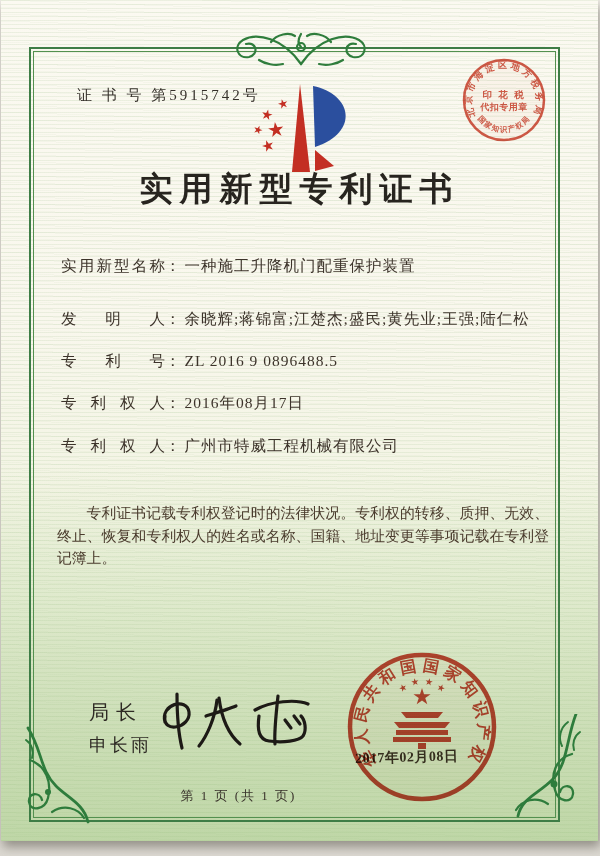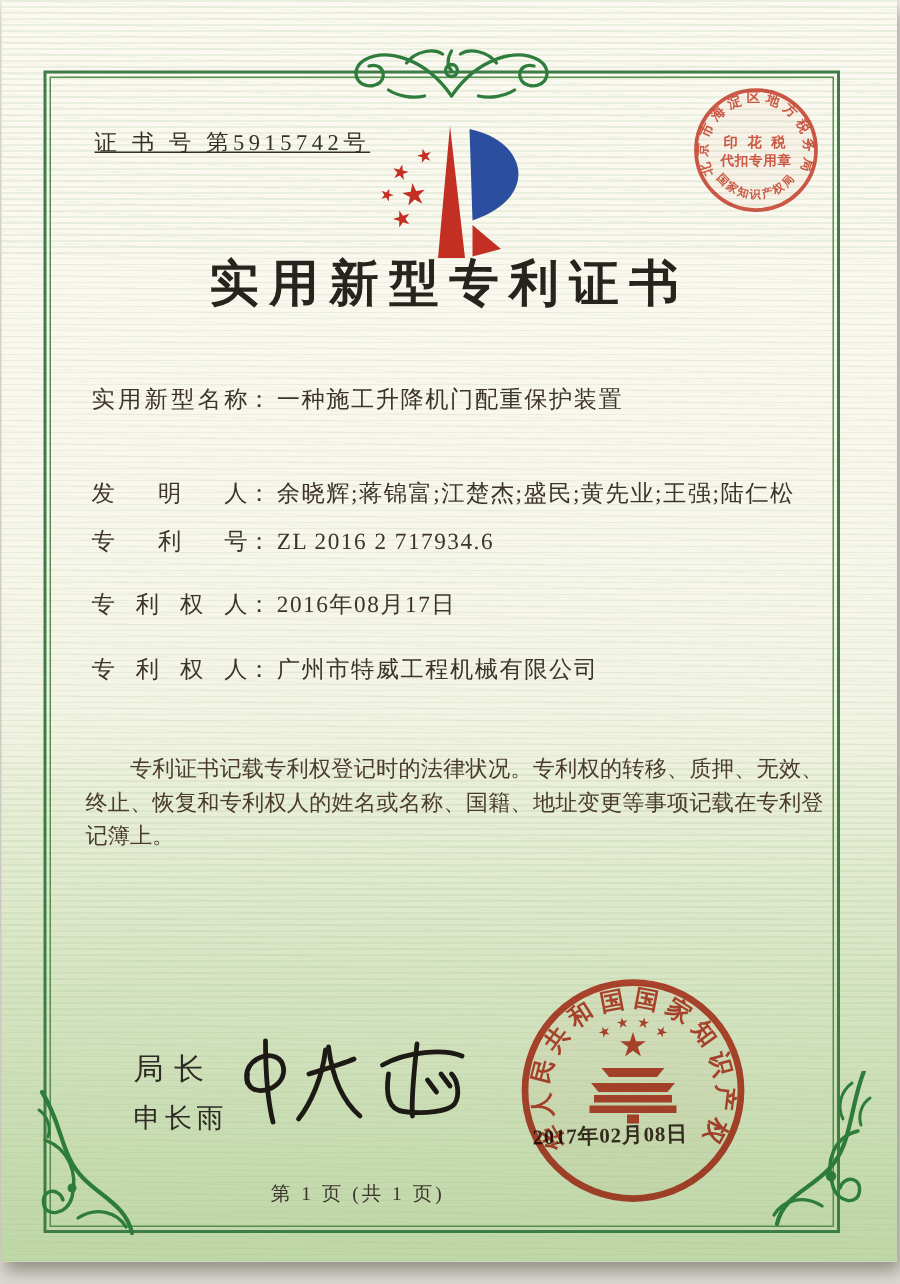--- a/index.html
+++ b/index.html
@@ -19,31 +19,31 @@
     background:
       repeating-linear-gradient(0deg, rgba(122,170,102,.12) 0 1px, rgba(0,0,0,0) 1px 4px),
       repeating-linear-gradient(2deg, rgba(122,170,102,.05) 0 1px, rgba(0,0,0,0) 1px 7px);
   }
   .green-band{
     position:absolute;left:0;right:0;top:55%;bottom:0;
     background:linear-gradient(180deg, rgba(178,208,150,0) 0%, rgba(172,204,142,.28) 55%, rgba(160,198,130,.45) 100%);
   }
   .frame-outer{position:absolute;left:28px;top:47px;width:527px;height:771px;border:2.5px solid #3e7d46;}
   .frame-inner{position:absolute;inset:2px;border:1px solid #53904f;}
-  .cert-no{position:absolute;left:62px;top:86px;font-size:15px;letter-spacing:3px;color:#35302a;text-decoration:underline;}
+  .cert-no{position:absolute;left:76px;top:86px;font-size:15px;letter-spacing:3px;color:#35302a;}
   .logo{position:absolute;left:237px;top:82px;}
   .title{
     position:absolute;left:0;top:167px;width:100%;text-align:center;
     font-size:33px;font-weight:bold;letter-spacing:7px;color:#27241f;
   }
   .field-row{position:absolute;left:60px;width:480px;height:22px;font-size:15.5px;color:#3c332a;white-space:nowrap;}
   .flabel{display:inline-block;width:104px;text-align:justify;text-align-last:justify;}
   .fcolon{margin-right:4px;}
   .fvalue{letter-spacing:1px;}
-  .row0{top:256px;}.row1{top:309px;margin-top:10px;}.row2{top:351px;}.row3{top:393px;}.row4{top:436px;}.row5{top:479px;}
+  .row0{top:256px;}.row1{top:309px;}.row2{top:351px;}.row3{top:393px;}.row4{top:436px;}.row5{top:479px;}
   .body-text{
     position:absolute;left:56px;top:502px;width:492px;
     font-size:14.8px;line-height:22.5px;color:#4a3b2d;text-align:justify;
   }
   .body-text p{margin:0;text-indent:2em;}
   .sign-title{position:absolute;left:88px;top:699px;font-size:20px;letter-spacing:7px;color:#2e2a24;}
   .sign-name{position:absolute;left:88px;top:733px;font-size:18px;letter-spacing:3px;color:#2e2a24;}
   .signature-svg{position:absolute;left:146px;top:686px;}
   .seal-main{position:absolute;left:342px;top:648px;mix-blend-mode:multiply;opacity:.95;}
   .seal-date{
@@ -101,21 +101,21 @@
 
     <div class="title">实用新型专利证书</div>
 
     <div class="field-row row0">
       <span class="flabel">实用新型名称</span><span class="fcolon">：</span><span class="fvalue">一种施工升降机门配重保护装置</span>
     </div>
     <div class="field-row row1">
       <span class="flabel">发明人</span><span class="fcolon">：</span><span class="fvalue">余晓辉;蒋锦富;江楚杰;盛民;黄先业;王强;陆仁松</span>
     </div>
     <div class="field-row row2">
-      <span class="flabel">专利号</span><span class="fcolon">：</span><span class="fvalue">ZL 2016 2 717934.6</span>
+      <span class="flabel">专利号</span><span class="fcolon">：</span><span class="fvalue">ZL 2016 9 0896488.5</span>
     </div>
     <div class="field-row row3">
       <span class="flabel">专利权人</span><span class="fcolon">：</span><span class="fvalue">2016年08月17日</span>
     </div>
     <div class="field-row row4">
       <span class="flabel">专利权人</span><span class="fcolon">：</span><span class="fvalue">广州市特威工程机械有限公司</span>
     </div>
 
     <div class="body-text">
       <p>专利证书记载专利权登记时的法律状况。专利权的转移、质押、无效、终止、恢复和专利权人的姓名或名称、国籍、地址变更等事项记载在专利登记簿上。</p>

